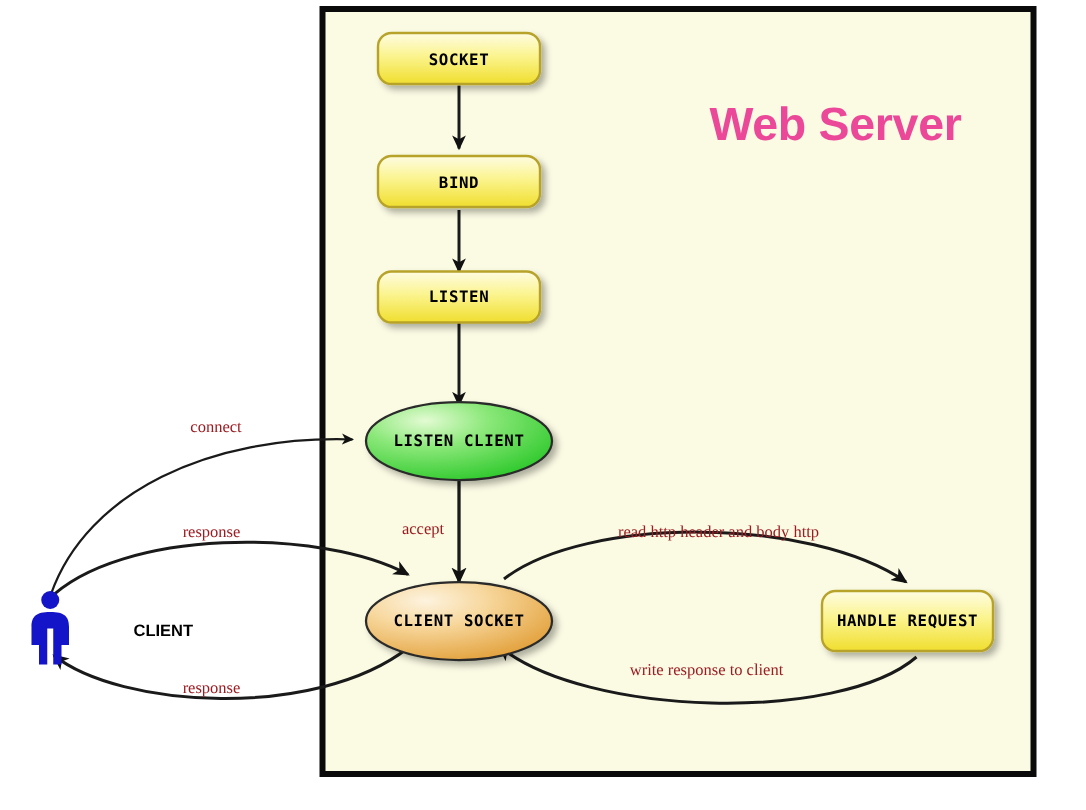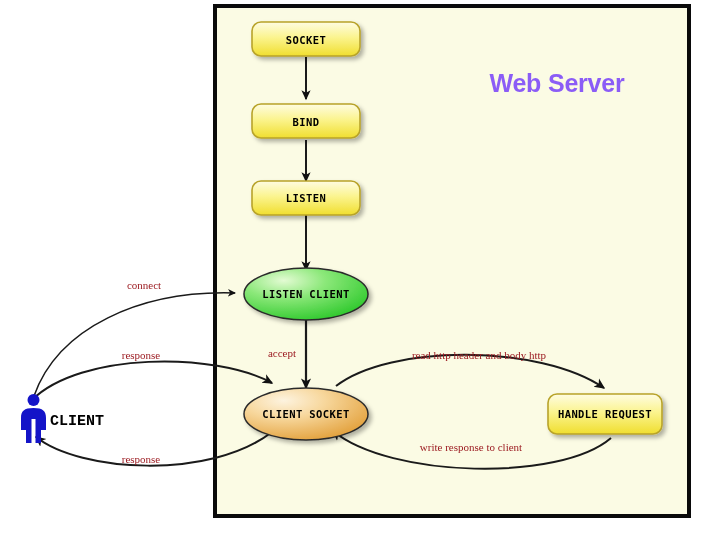--- a/index.html
+++ b/index.html
@@ -47,35 +47,36 @@
     font-family: Liberation Serif, serif;
     font-size: 11px;
     color: #9c1c22;
     white-space: nowrap;
     transform: translate(-50%, -50%);
     pointer-events: none;
   }
   #server-title {
     position: absolute;
     font-family: "Liberation Sans", sans-serif;
-    font-size: 25px;
+    font-size: 31px;
     font-weight: bold;
-    color: #8b5cf6;
+    color: #ec4899;
     white-space: nowrap;
     transform: translate(-50%, -50%);
     letter-spacing: -0.2px;
   }
   #client-caption {
     position: absolute;
-    font-family: Liberation Mono, monospace;
-    font-size: 15px;
+    font-family: Liberation Sans, sans-serif;
+    font-size: 11px;
     font-weight: bold;
     color: #000000;
     white-space: nowrap;
     transform: translate(0, -50%);
+    margin-left: 39px;
   }
 </style>
 </head>
 <body>
 
 <div id="diagram-root">
 
   <svg id="vector-layer" viewBox="0 0 724 540" width="724" height="540" xmlns="http://www.w3.org/2000/svg">
     <defs>
 

